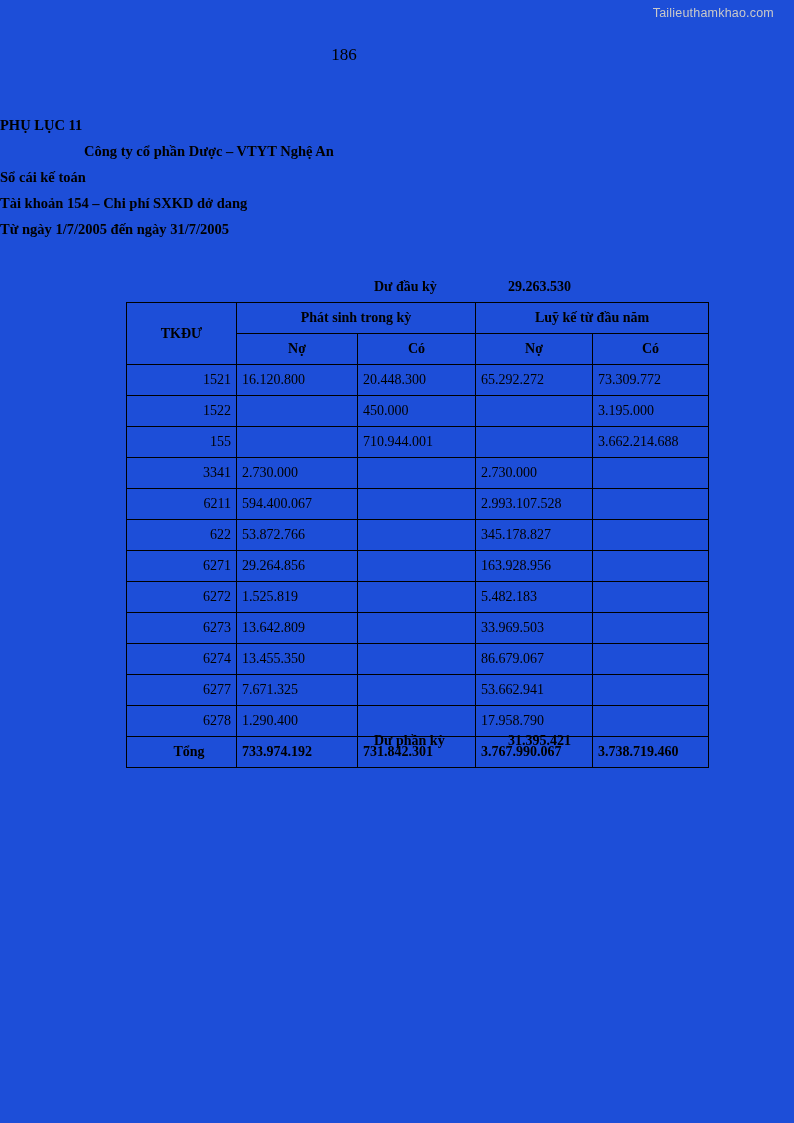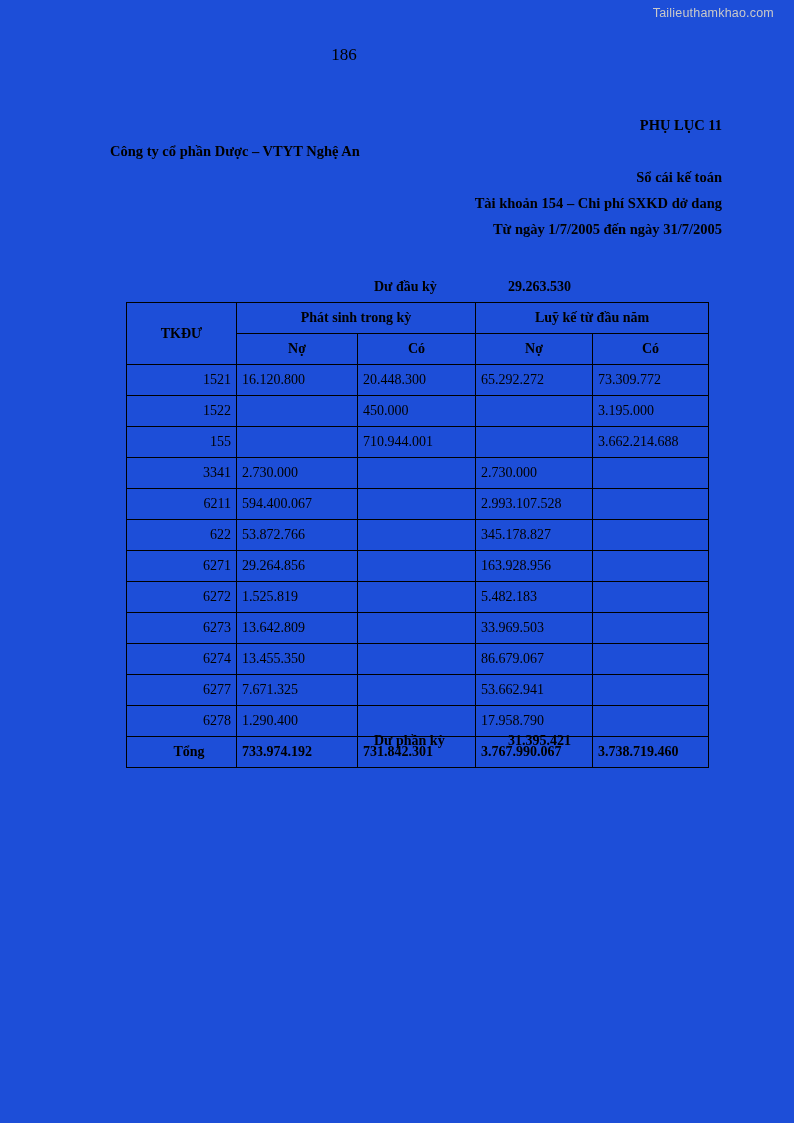--- a/index.html
+++ b/index.html
@@ -55,26 +55,26 @@
     left: 0;
     width: 794px;
   }
   .h-line {
     font-size: 14.5px;
     font-weight: bold;
     line-height: 26px;
     white-space: nowrap;
   }
   .h-center {
-    text-align: right;
+    text-align: left;
     padding-right: 72px;
   }
   .h-left {
     text-align: left;
-    padding-left: 110px;
+    padding-left: 84px;
   }
 
   
   .balance-line {
     position: absolute;
     left: 0;
     width: 794px;
     font-size: 14px;
     font-weight: bold;
     white-space: nowrap;

